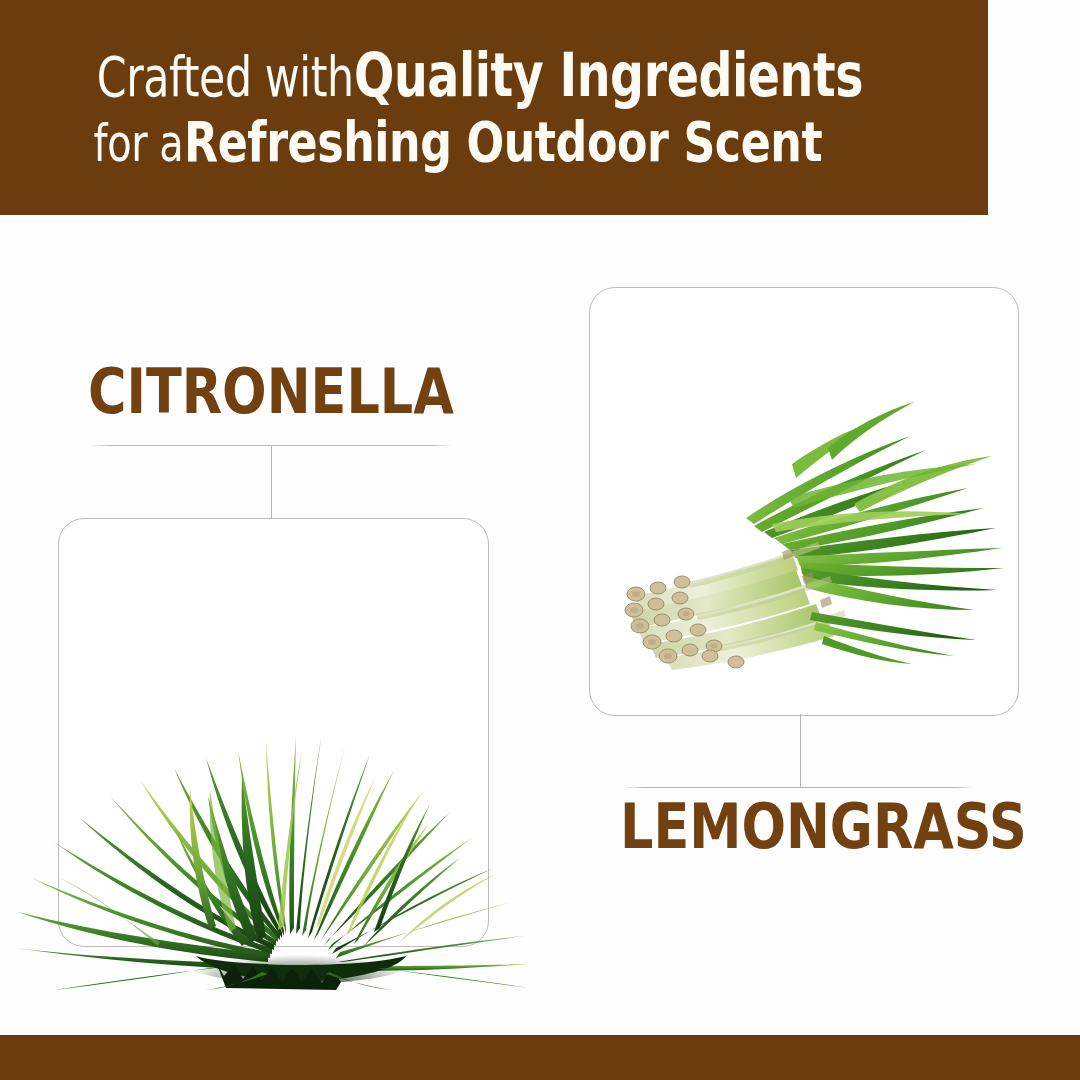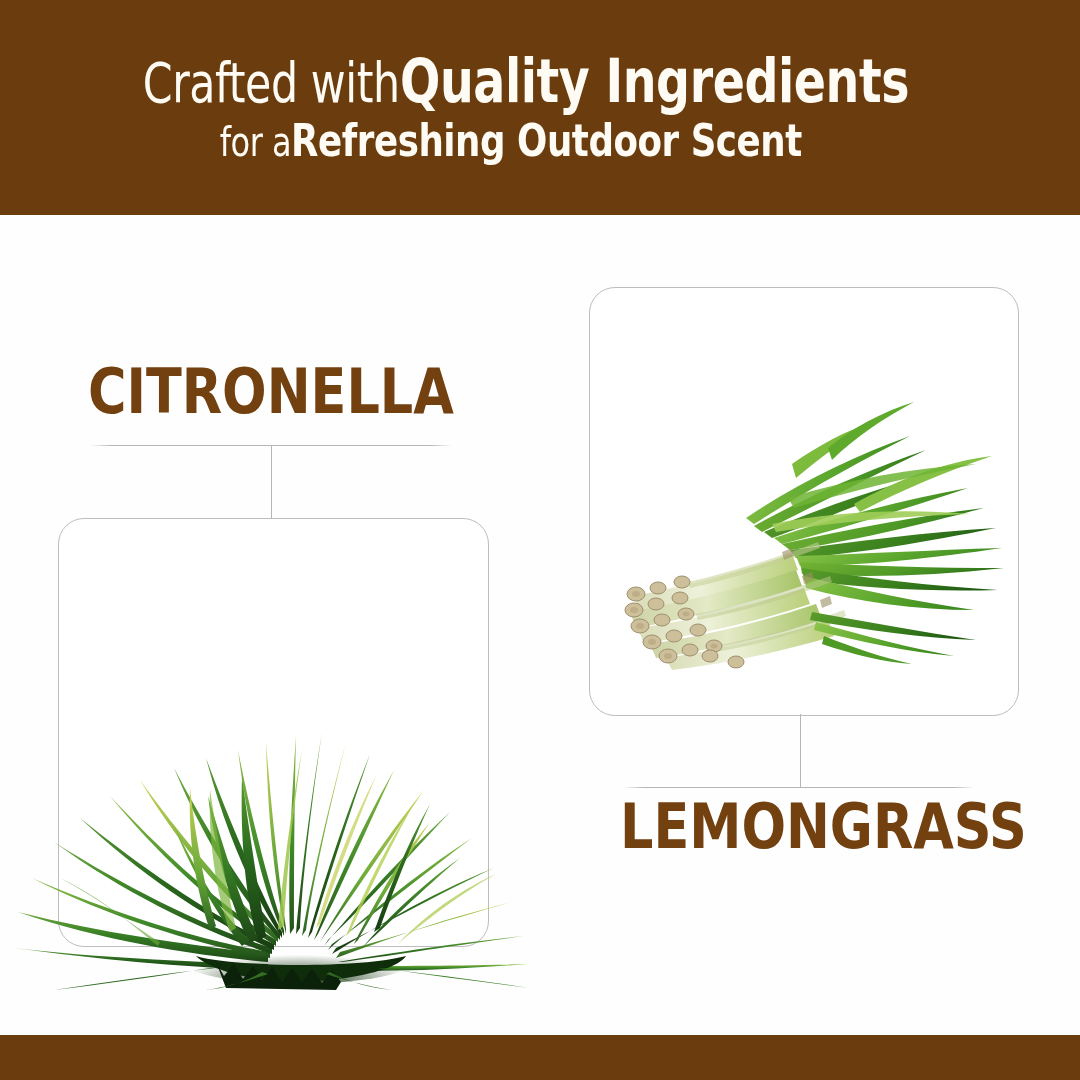--- a/index.html
+++ b/index.html
@@ -18,37 +18,37 @@
     width: 1080px;
     height: 1080px;
     background: #fefefe;
     overflow: hidden;
   }
 
   
   .banner-top {
     position: absolute;
     left: 0; top: 0;
-    width: 1080px;
+    width: 988px;
     height: 215px;
     background: #6b3d0e;
     display: flex;
     flex-direction: column;
     align-items: center;
     justify-content: center;
   }
   .headline-line {
     color: #fdfbf4;
     white-space: nowrap;
     line-height: 1.02;
     font-family: "DejaVu Sans Condensed", "Liberation Sans Narrow", "Liberation Sans", sans-serif;
     letter-spacing: -0.5px;
   }
   .headline-line.l1 { font-size: 60px; margin-bottom: 6px; }
-  .headline-line.l2 { font-size: 45px; }
+  .headline-line.l2 { font-size: 56px; }
   .hl-light {
     font-weight: 400;
     font-size: 0.92em;
     transform: scaleX(0.86);
     display: inline-block;
     transform-origin: right center;
   }
   .hl-bold {
     font-weight: 700;
     transform: scaleX(0.88);

